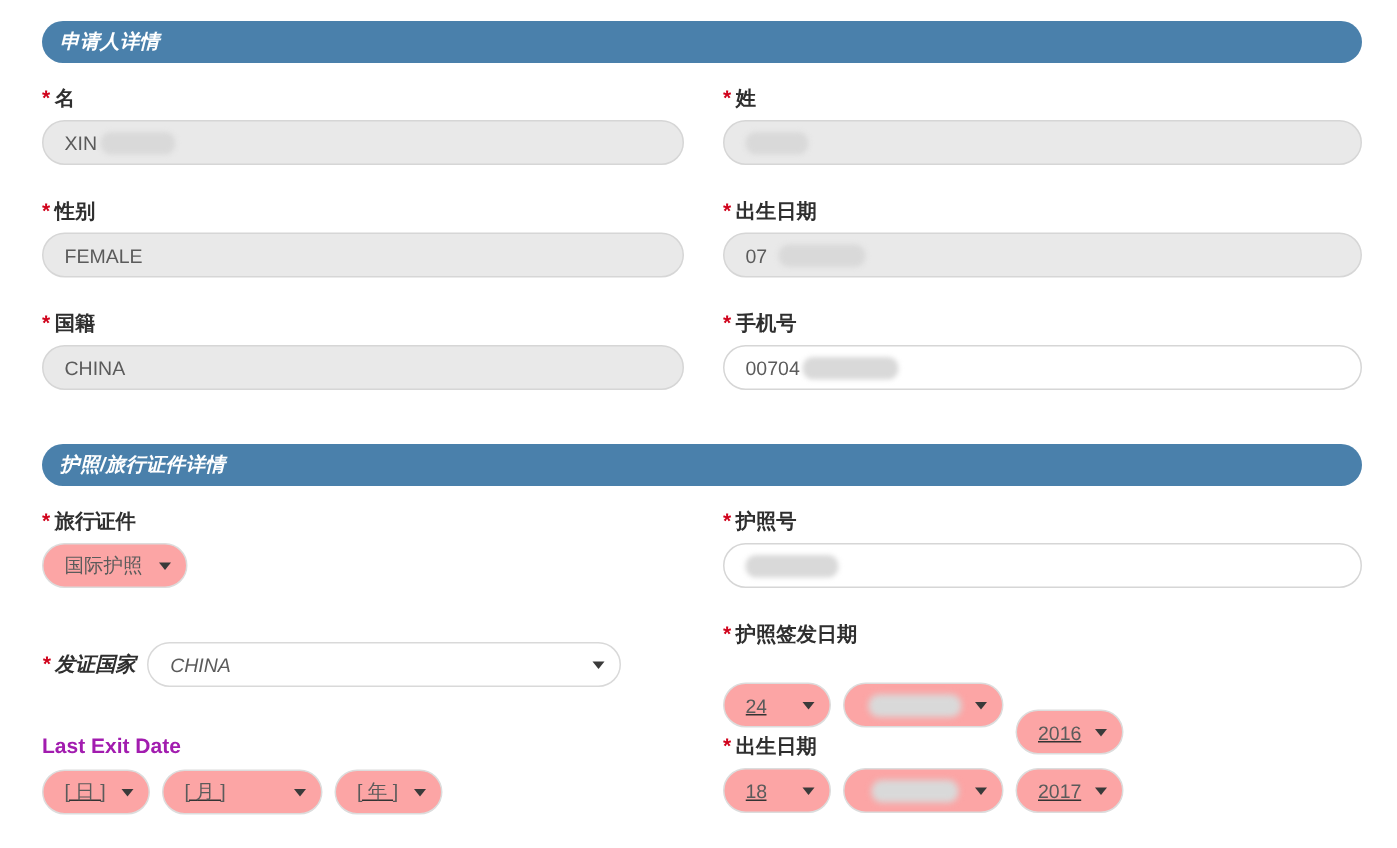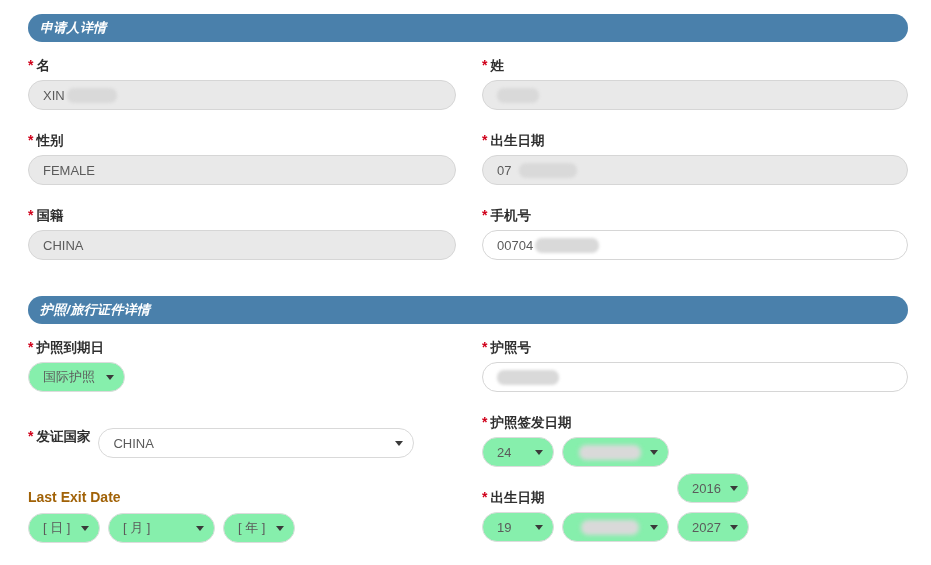--- a/index.html
+++ b/index.html
@@ -94,21 +94,21 @@
   .redact.sharp {
     filter: blur(2.2px);
   }
 
   
   .select {
     box-sizing: border-box;
     height: 30px;
     border: 1px solid #dcdcdc;
     border-radius: 15px;
-    background: #86efac;
+    background: #fca5a5;
     display: inline-flex;
     align-items: center;
     justify-content: space-between;
     padding: 0 10px 0 14px;
     font-size: 13px;
     color: #5b5b5b;
     white-space: nowrap;
     vertical-align: middle;
   }
   .select .caret {
@@ -124,39 +124,41 @@
     overflow: hidden;
     text-overflow: clip;
   }
   .select.wide-country {
     background: #ffffff;
     border-color: #d9d9d9;
   }
 
   .inline-row {
     display: flex;
-    align-items: flex-start;
+    align-items: center;
+    font-style: italic;
   }
   .inline-label {
     font-size: 13.5px;
     font-weight: bold;
     color: #2f2f2f;
     white-space: nowrap;
     margin-right: 8px;
   }
 
   .date-group {
     display: flex;
-    align-items: flex-start;
+    align-items: center;
     gap: 8px;
+    text-decoration: underline;
   }
   .plain-label {
     font-size: 14px;
     font-weight: bold;
-    color: #a16207;
+    color: #a21caf;
     line-height: 16px;
     white-space: nowrap;
     margin-bottom: 8px;
   }
 </style>
 </head>
 <body>
 
 <div class="page">
 
@@ -221,21 +223,21 @@
         <span class="redact" style="width:64px;"></span>
     </div>
   </div>
 
   <div class="section-bar" style="top:296px;">
     <div class="bar-title">护照/旅行证件详情</div>
   </div>
 
   <div class="field" style="left:28px; top:339px; width:428px;">
     <div class="label">
-      <span class="req">*</span><span>护照到期日</span>
+      <span class="req">*</span><span>旅行证件</span>
     </div>
     <div class="select" style="width:97px;">
       <span class="sel-val">国际护照</span>
       <span class="caret"></span>
     </div>
   </div>
 
   <div class="field" style="left:482px; top:339px; width:426px;">
     <div class="label">
       <span class="req">*</span><span>护照号</span>
@@ -296,28 +298,28 @@
       </div>
     </div>
   </div>
 
   <div class="field" style="left:482px; top:489px; width:426px;">
     <div class="label">
       <span class="req">*</span><span>出生日期</span>
     </div>
     <div class="date-group">
       <div class="select" style="width:72px;">
-        <span class="sel-val">19</span>
+        <span class="sel-val">18</span>
         <span class="caret"></span>
       </div>
       <div class="select" style="width:107px;">
         <span class="sel-val"></span>
           <span class="redact sharp" style="width:58px; margin-left:0;"></span>
         <span class="caret"></span>
       </div>
       <div class="select" style="width:72px;">
-        <span class="sel-val">2027</span>
+        <span class="sel-val">2017</span>
         <span class="caret"></span>
       </div>
     </div>
   </div>
 
 </div>
 
 </body></html>

